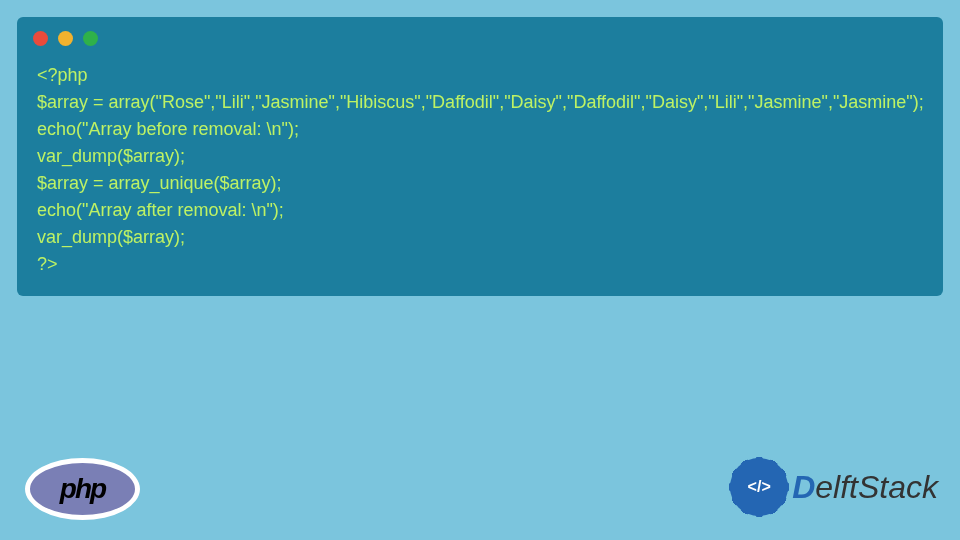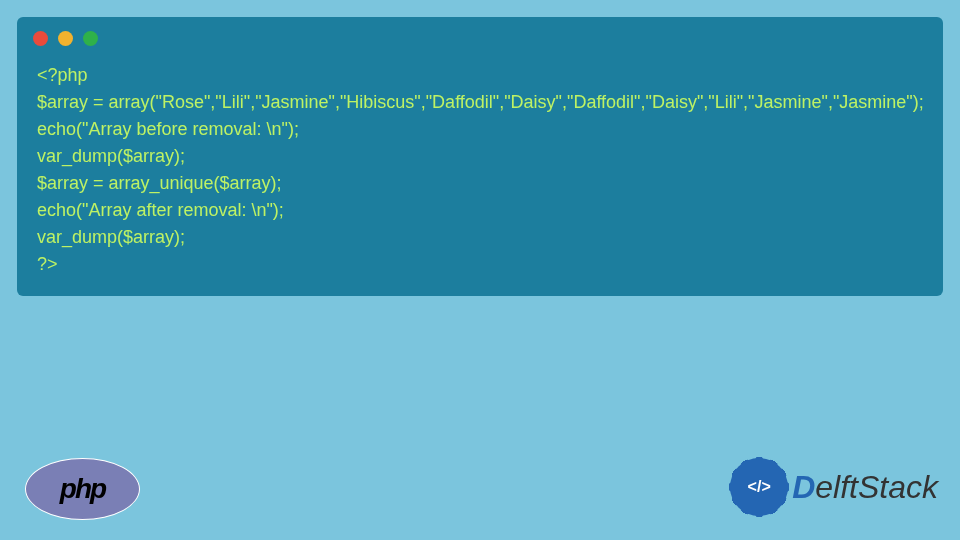--- a/index.html
+++ b/index.html
@@ -53,21 +53,21 @@
       height: 62px;
     }
     .php-ellipse {
       width: 115px;
       height: 62px;
       background: #7a7fb5;
       border-radius: 50%;
       display: flex;
       align-items: center;
       justify-content: center;
-      border: 1px solid #ffffff;
+      border: 5px solid #ffffff;
     }
     .php-text {
       color: #000;
       font-weight: bold;
       font-size: 28px;
       font-style: italic;
       letter-spacing: -2px;
     }
     .delft-logo {
       position: absolute;

